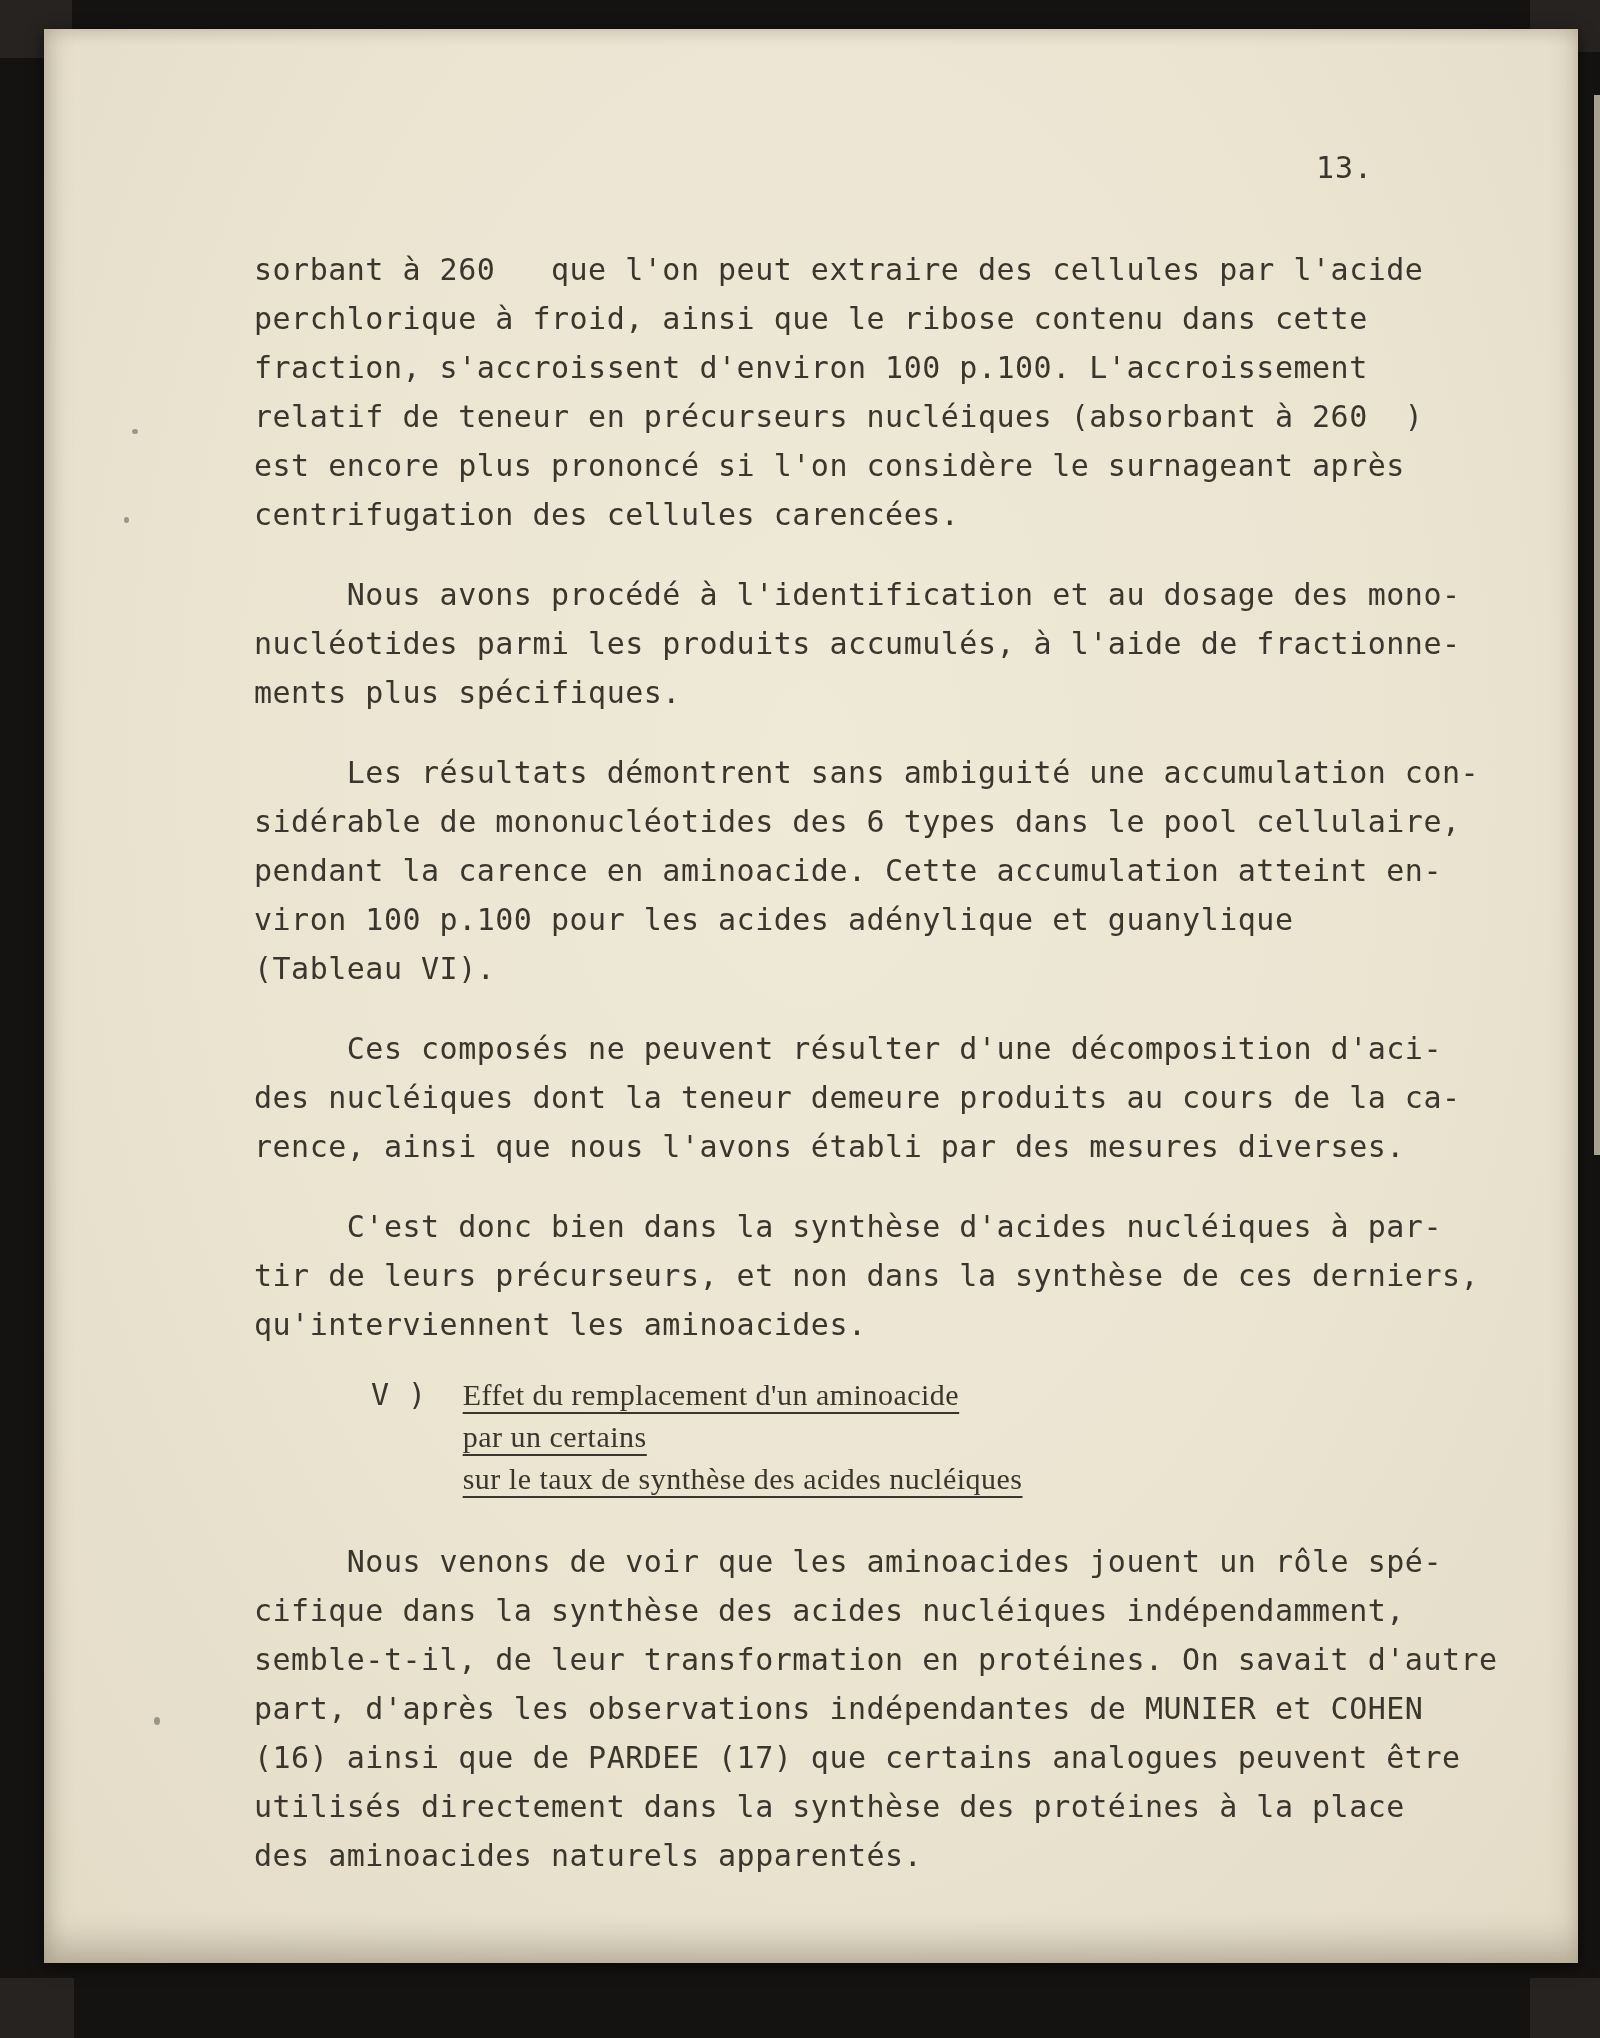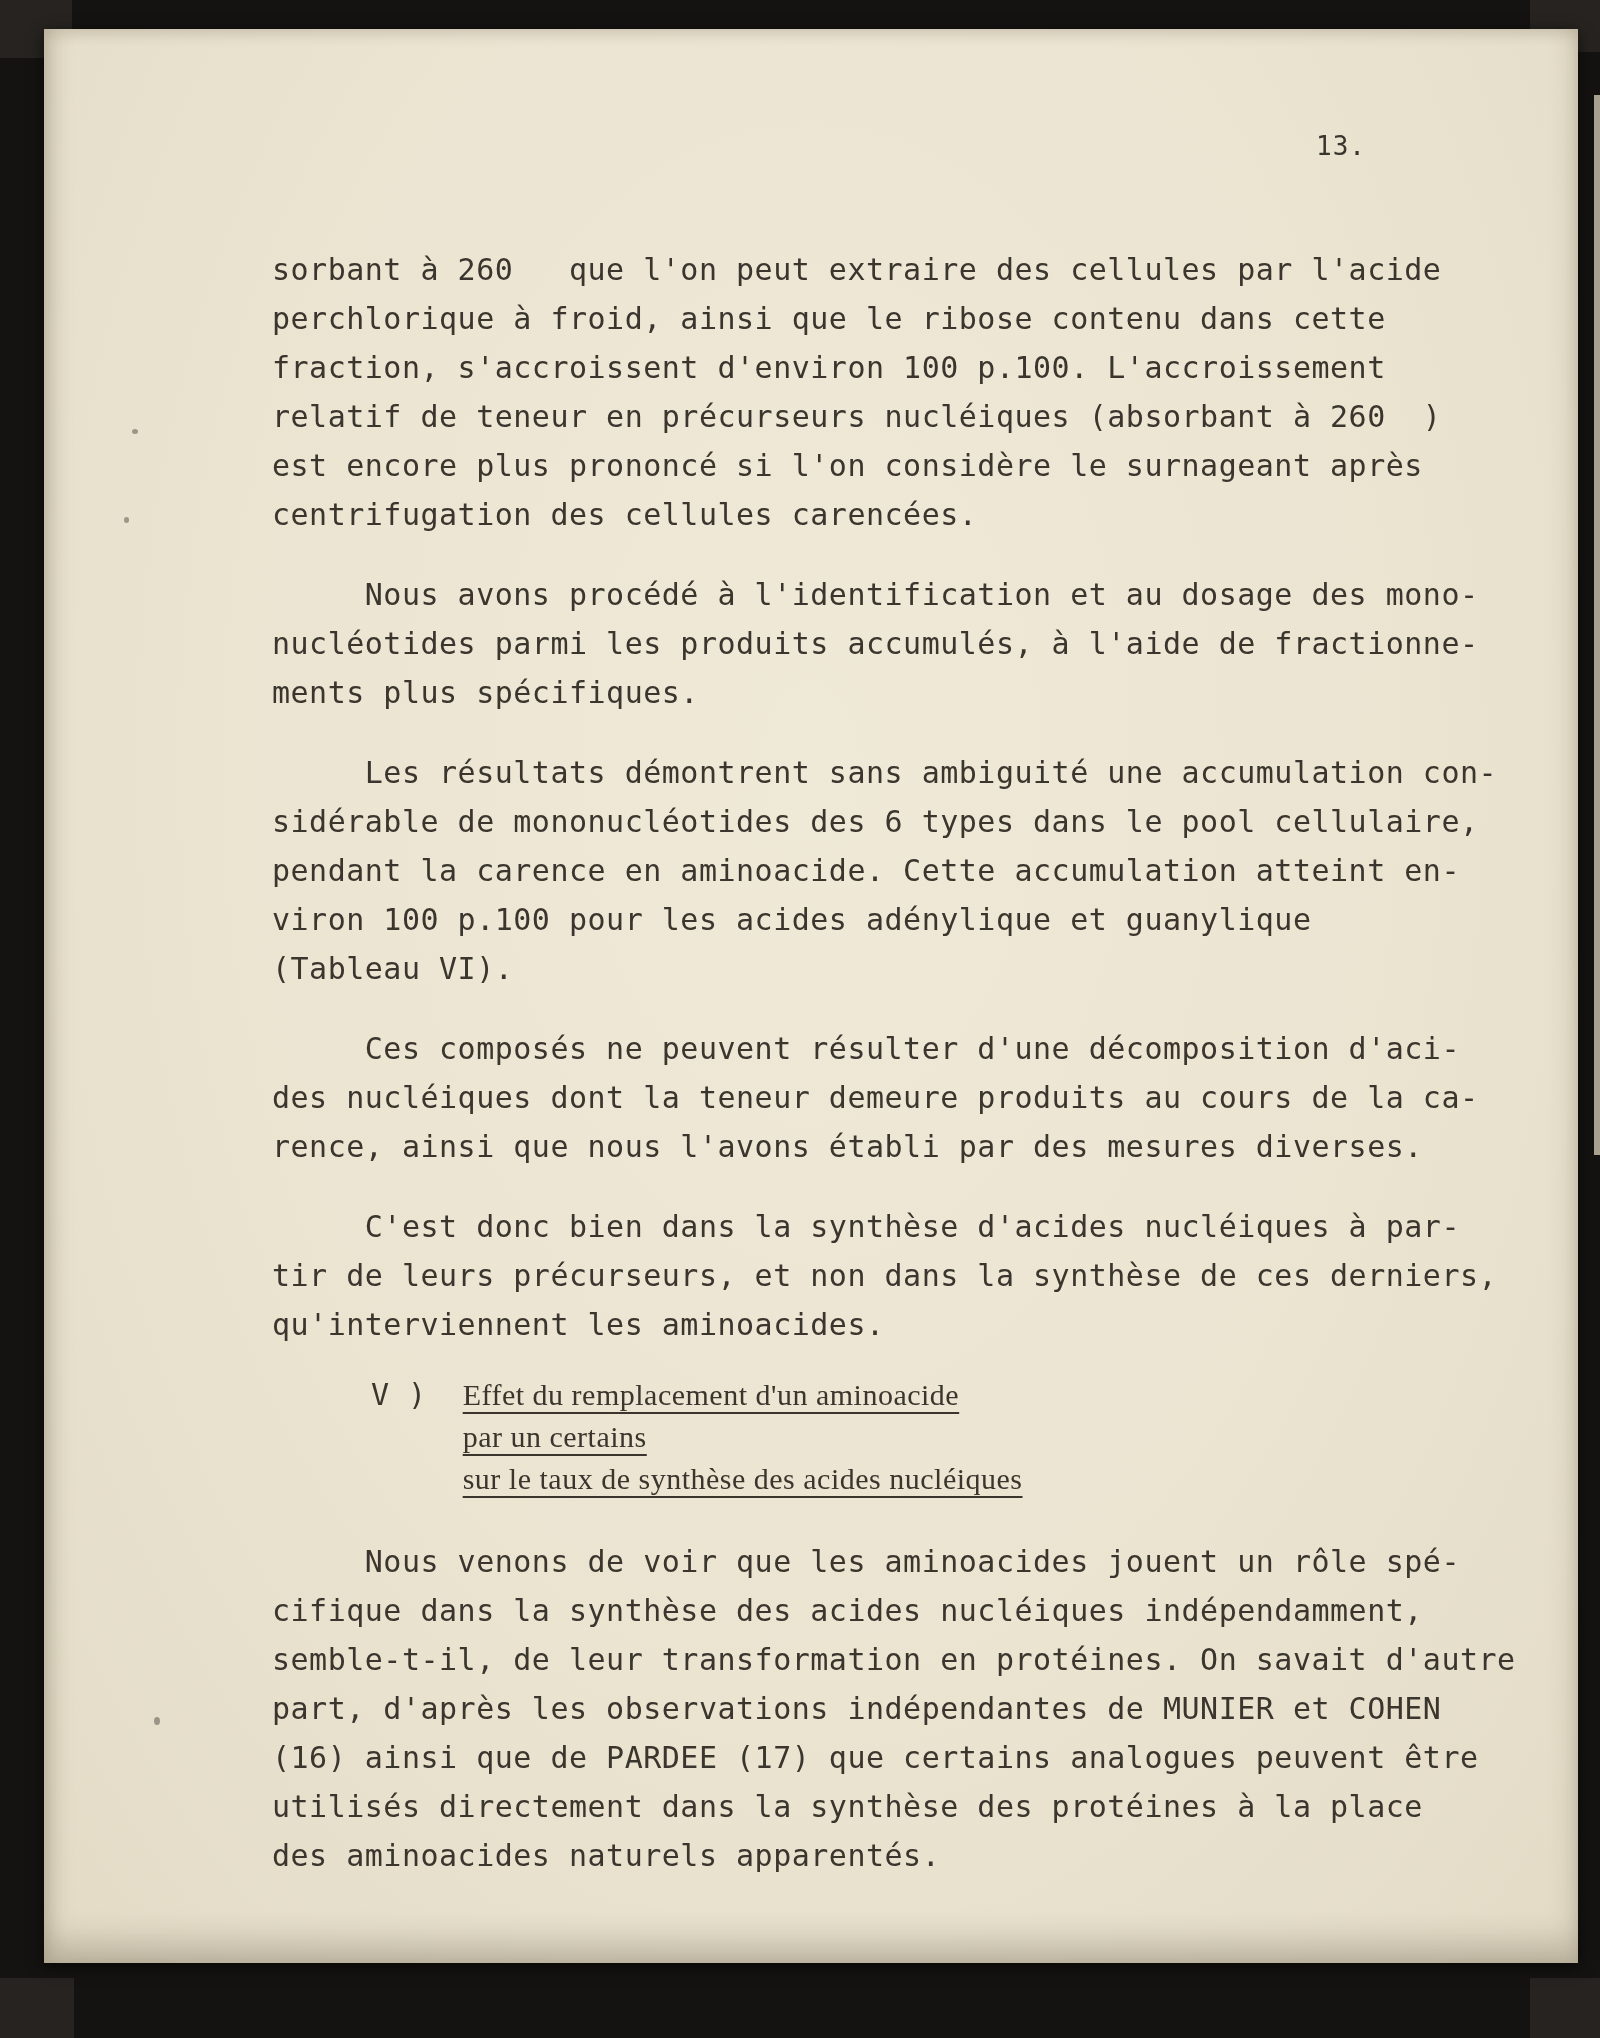--- a/index.html
+++ b/index.html
@@ -43,39 +43,39 @@
     background: radial-gradient(ellipse at 50% 38%, #efe9d8 0%, #ebe4d1 55%, #e3dbc6 100%);
     box-shadow: inset 0 -22px 30px rgba(60,50,30,.22),
                 inset 0 6px 14px rgba(60,50,30,.10),
                 inset 8px 0 18px rgba(60,50,30,.08),
                 0 4px 14px rgba(0,0,0,.6);
   }
 
   .page-number {
     position: absolute;
     left: 1272px;
-    top: 102px;
-    font-size: 26px;
+    top: 121px;
+    font-size: 30px;
     letter-spacing: 1px;
     color: #3a362e;
   }
 
   .content {
     position: absolute;
     left: 210px;
     top: 216px;
     width: 1300px;
     color: #3a362e;
     font-size: 30px;
     line-height: 49px;
     letter-spacing: .5px;
   }
 
   .para {
-    margin: 0 0 31px 18px;
+    margin: 0 0 31px 0;
     white-space: pre;
   }
 
   .section-heading {
     display: flex;
     margin: -6px 0 37px 117px;
     line-height: 42px;
   }
   .heading-marker {
     white-space: pre;

